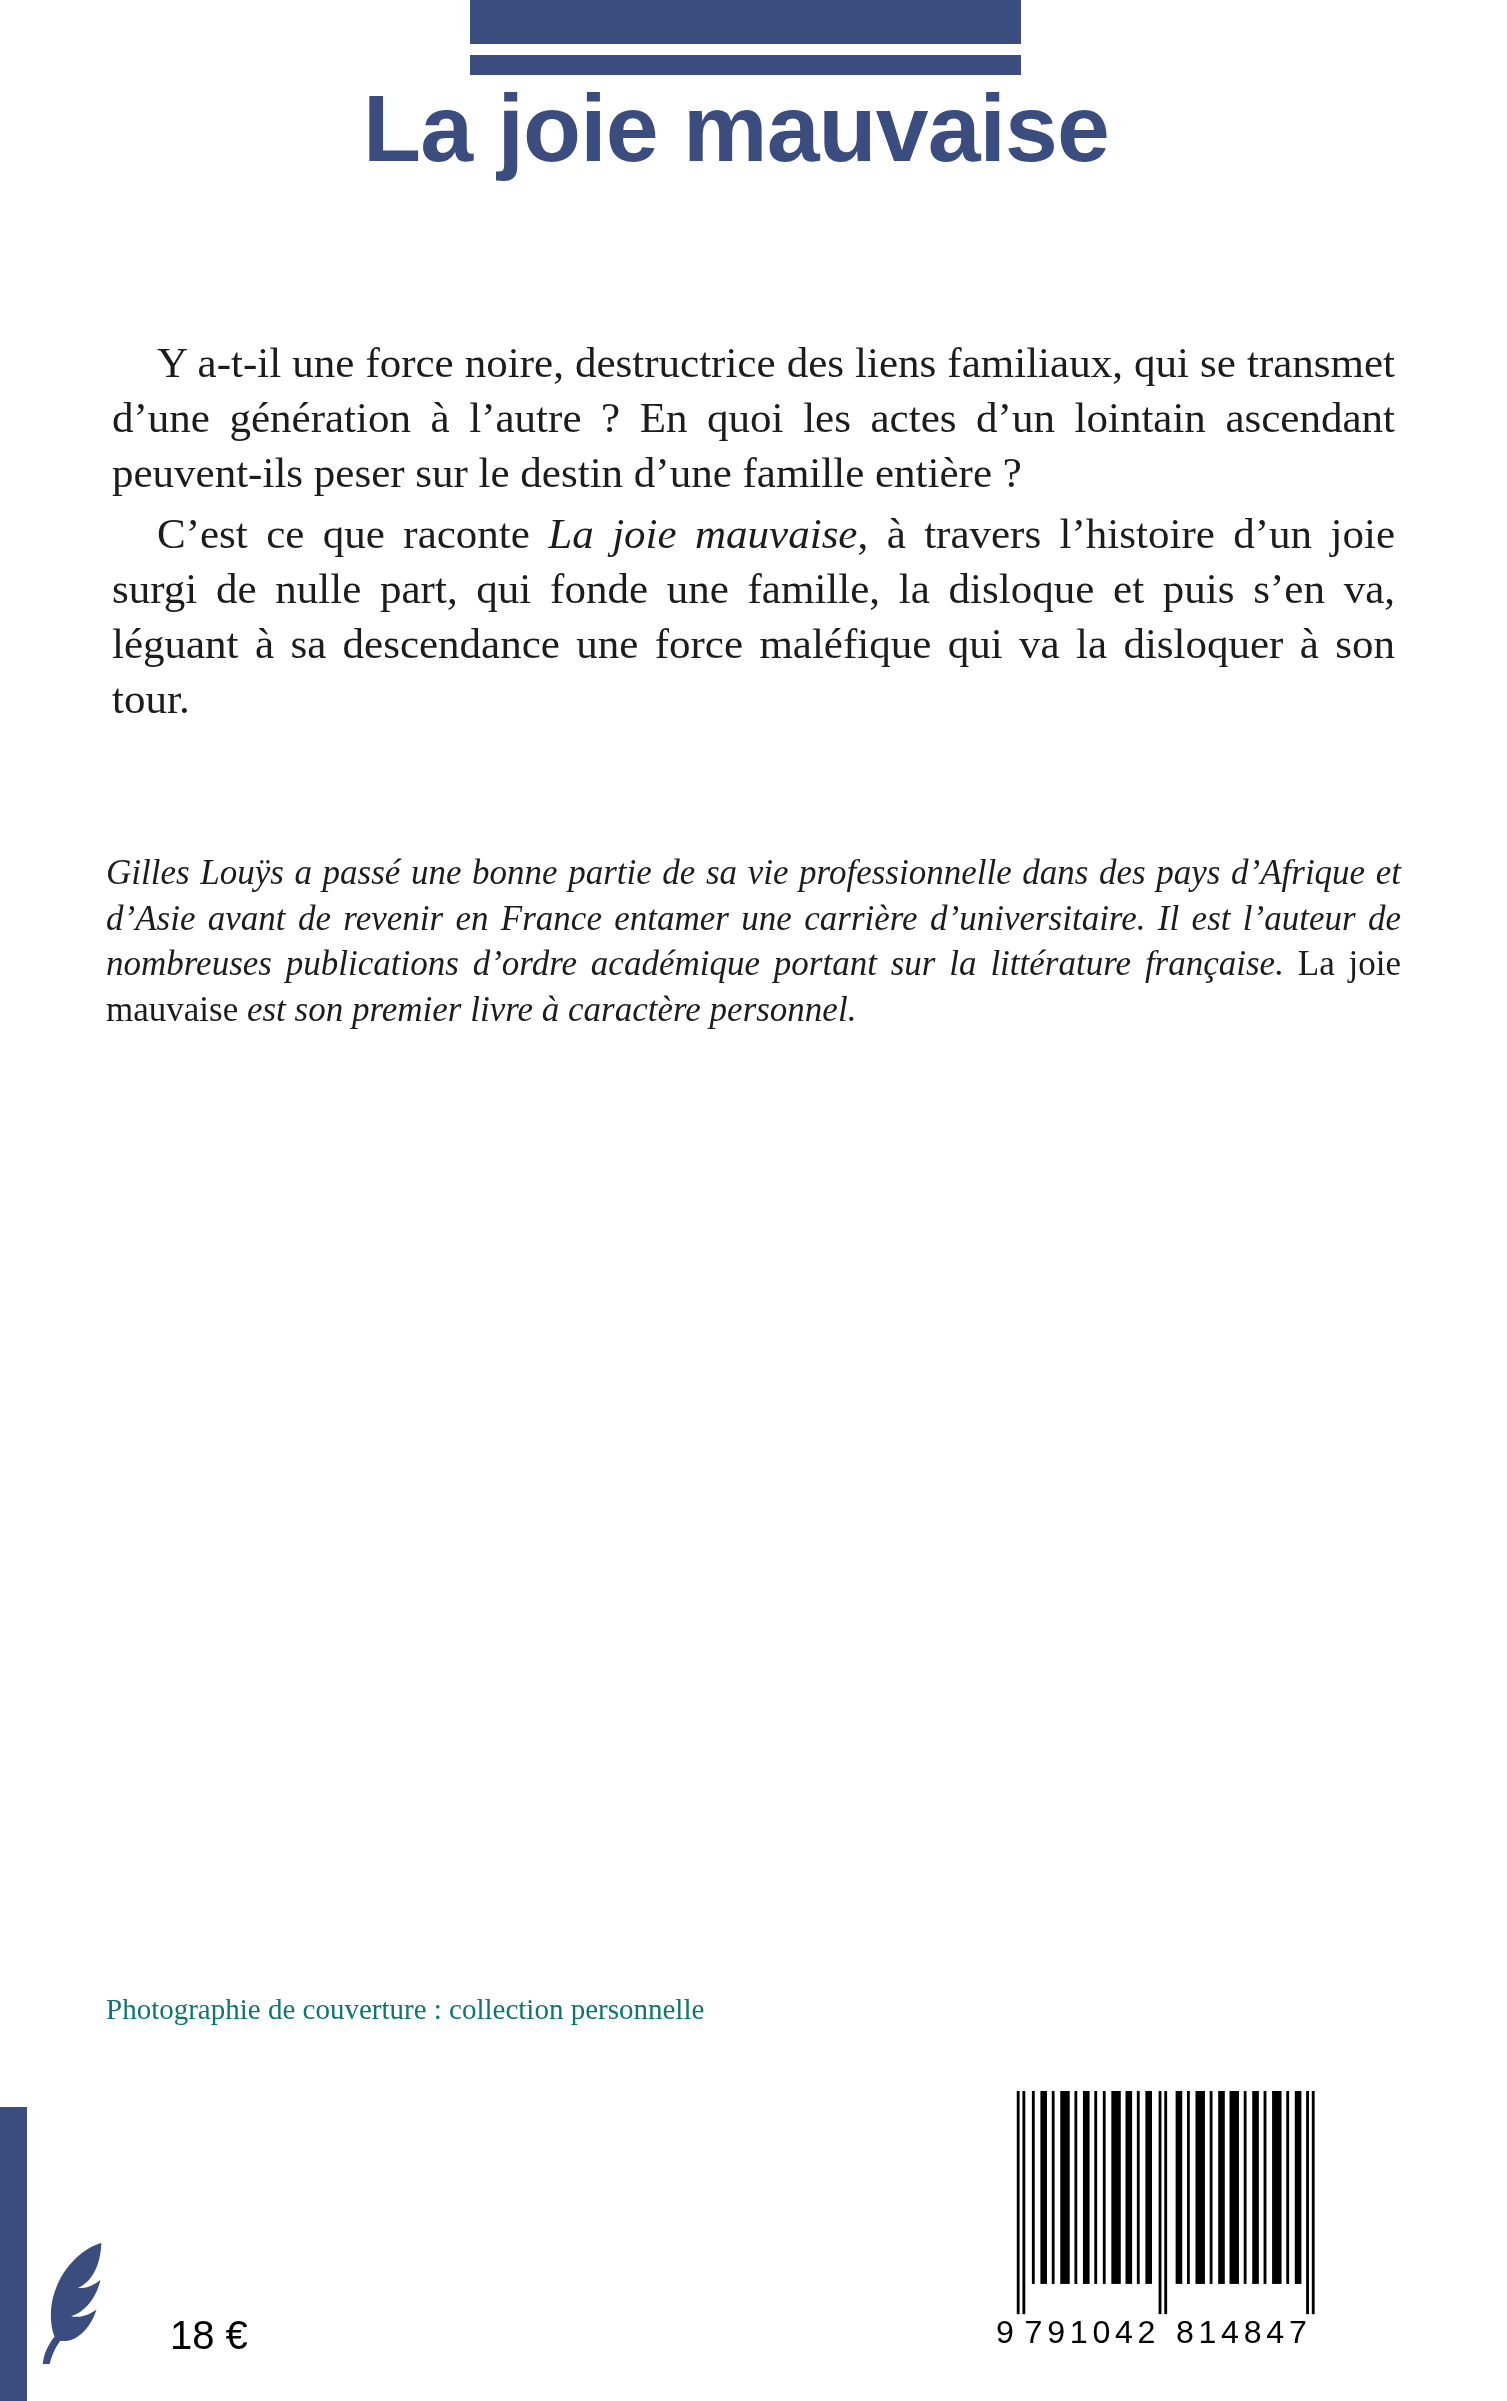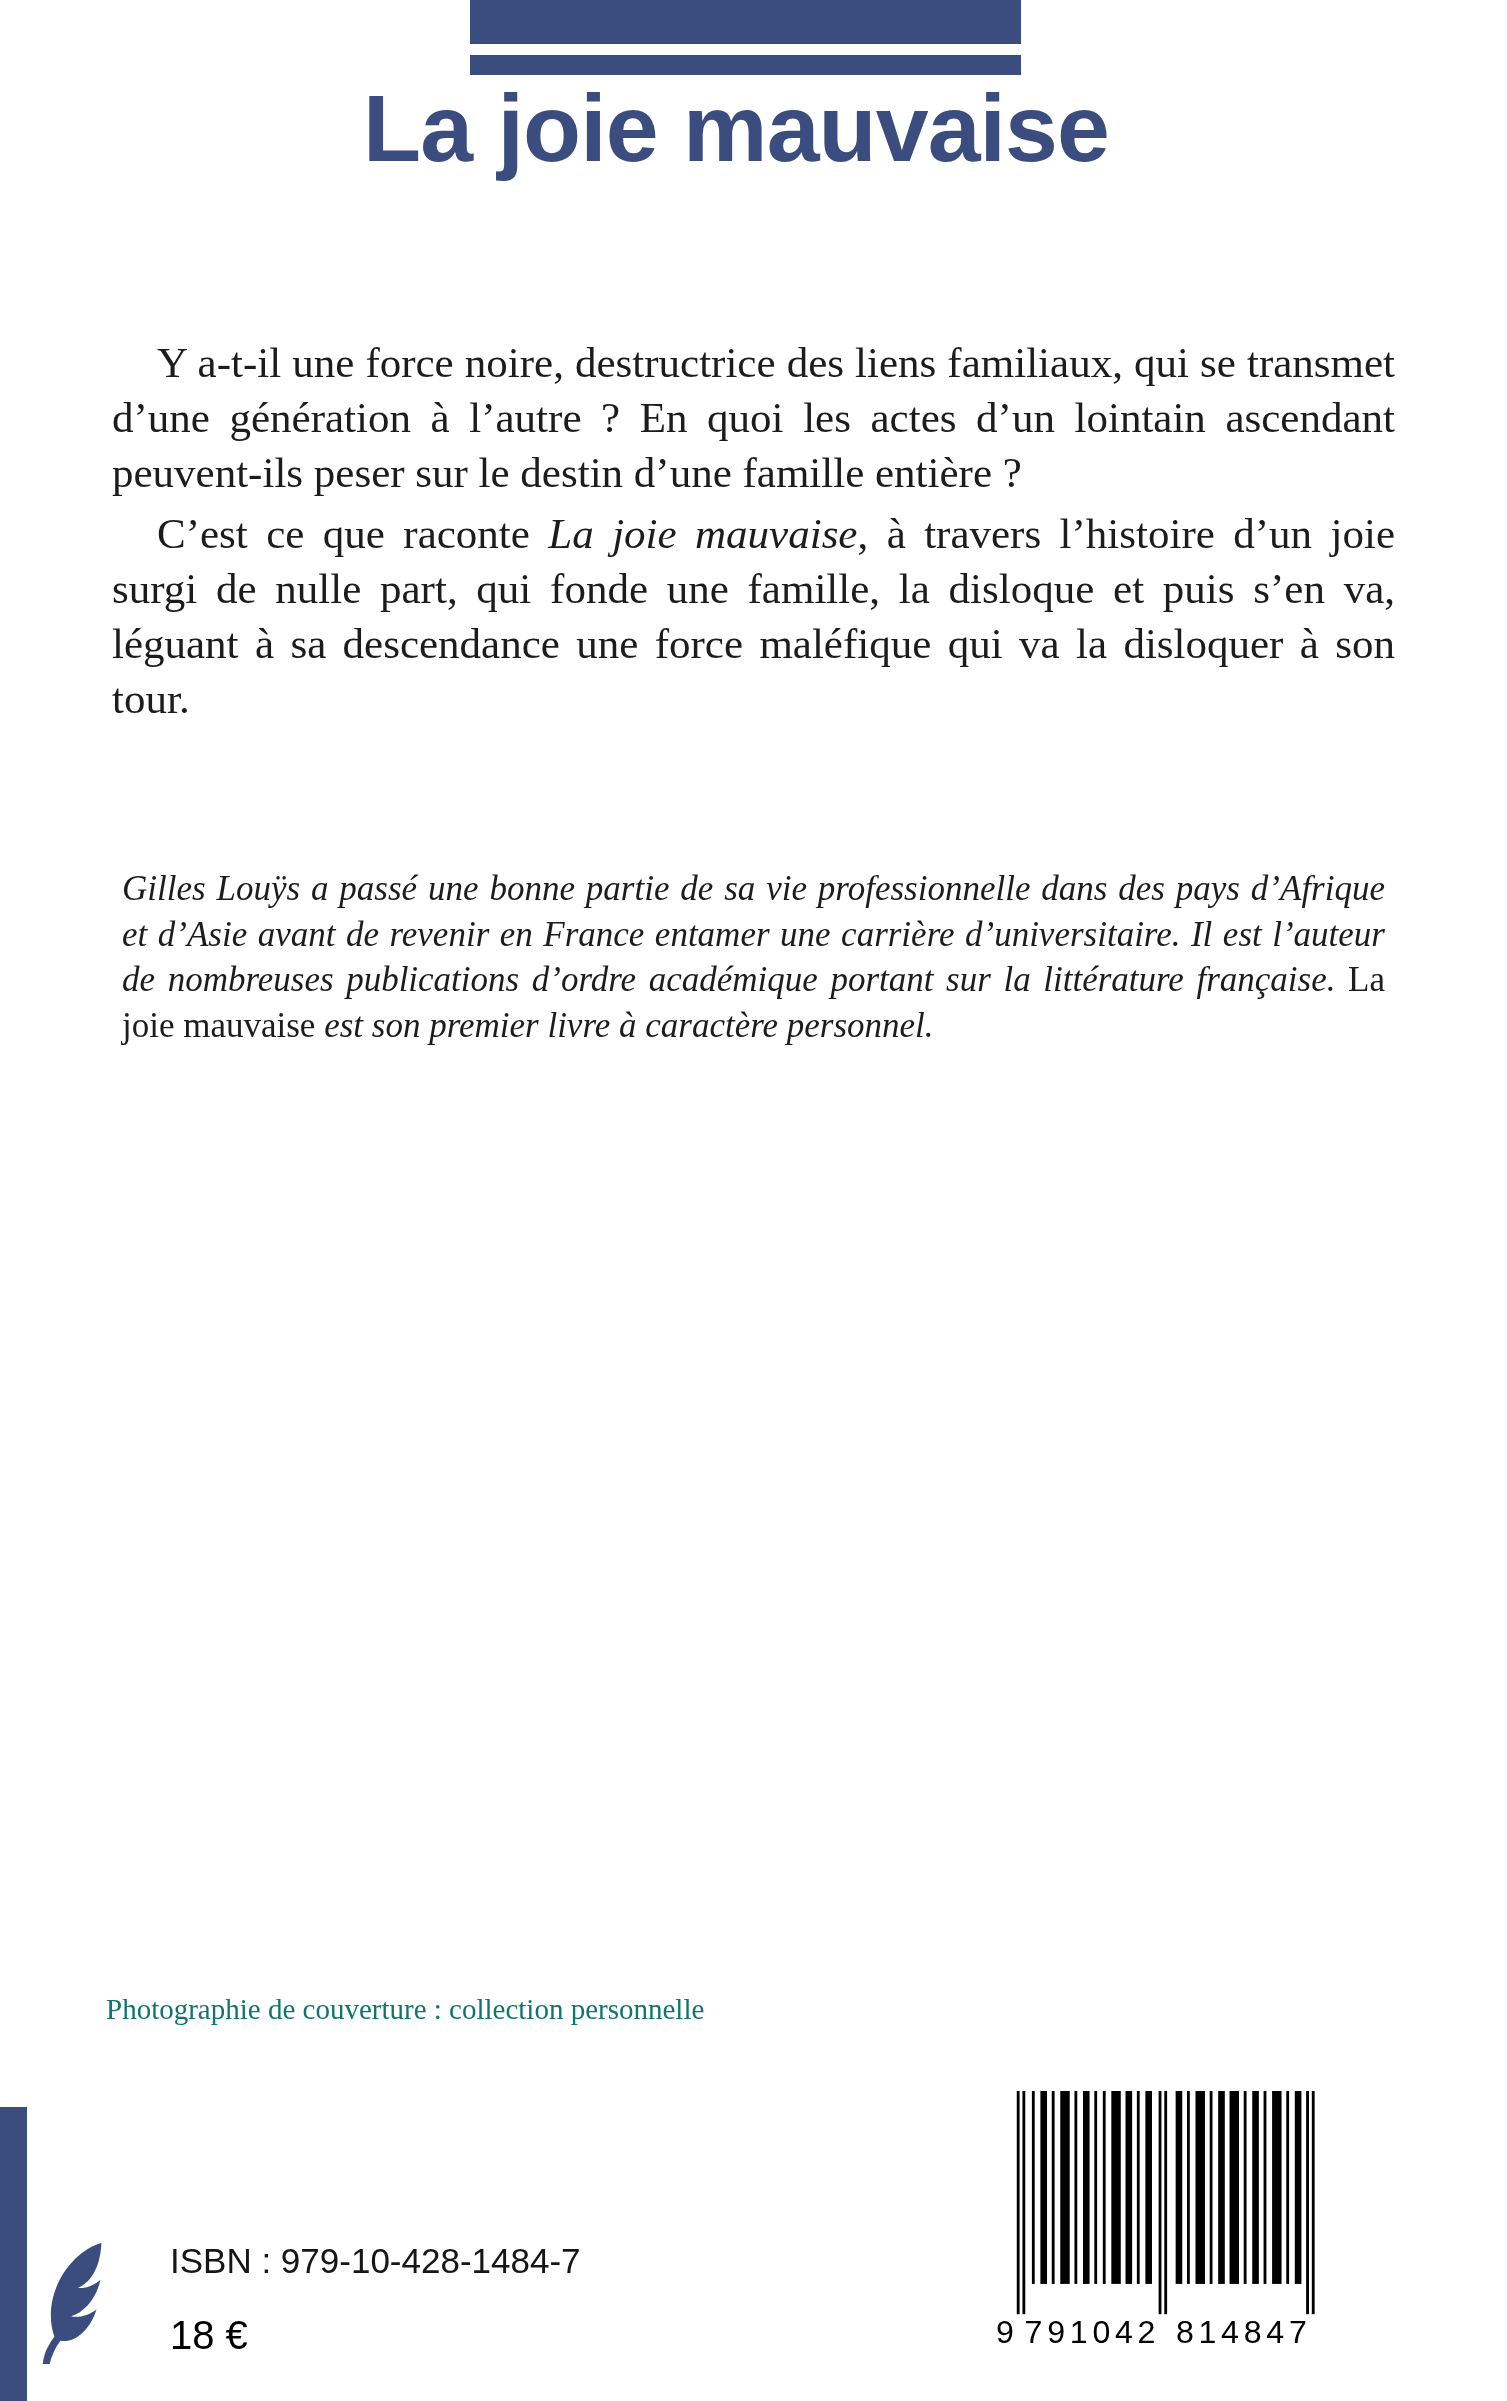--- a/index.html
+++ b/index.html
@@ -52,21 +52,21 @@
     position: absolute;
     left: 106px;
     top: 850px;
     width: 1295px;
     font-size: 35px;
     line-height: 1.3;
     text-align: justify;
     font-style: italic;
     color: #1c1c1c;
   }
-  .bio p { margin: 16px; }
+  .bio p { margin: 0; }
   .bio .roman { font-style: normal; }
 
   
   .photo-credit {
     position: absolute;
     left: 106px;
     top: 1993px;
     font-size: 29px;
     color: #0f766e;
   }
@@ -146,21 +146,20 @@
   </div>
 
   <div class="photo-credit">Photographie de couverture : collection personnelle</div>
 
   <div class="spine-bar"></div>
 
   <svg class="feather" viewBox="0 0 70 130" xmlns="http://www.w3.org/2000/svg">
     <path fill="#3b4c7e" d="M62 2 C40 8 18 32 12 60 C9 74 10 88 14 98 C6 108 3 117 2 126 L9 126 C11 118 14 110 20 102 C35 105 51 90 57 70 C49 76 39 79 31 77 C45 73 57 58 61 40 C54 46 45 49 38 48 C52 42 61 26 62 2 Z"></path>
   </svg>
 
-  <div class="isbn">ISBN : 979-10-428-1484-7</div>
   <div class="price">18 €</div>
 
   <svg class="barcode" viewBox="0 0 360 276" xmlns="http://www.w3.org/2000/svg">
     <g>
       <rect x="28" y="0" width="3" height="236"></rect>
       <rect x="34" y="0" width="3" height="236"></rect>
       <rect x="44" y="0" width="3" height="204"></rect>
       <rect x="53" y="0" width="7" height="204"></rect>
       <rect x="65" y="0" width="3" height="204"></rect>
       <rect x="74" y="0" width="10" height="204"></rect>

